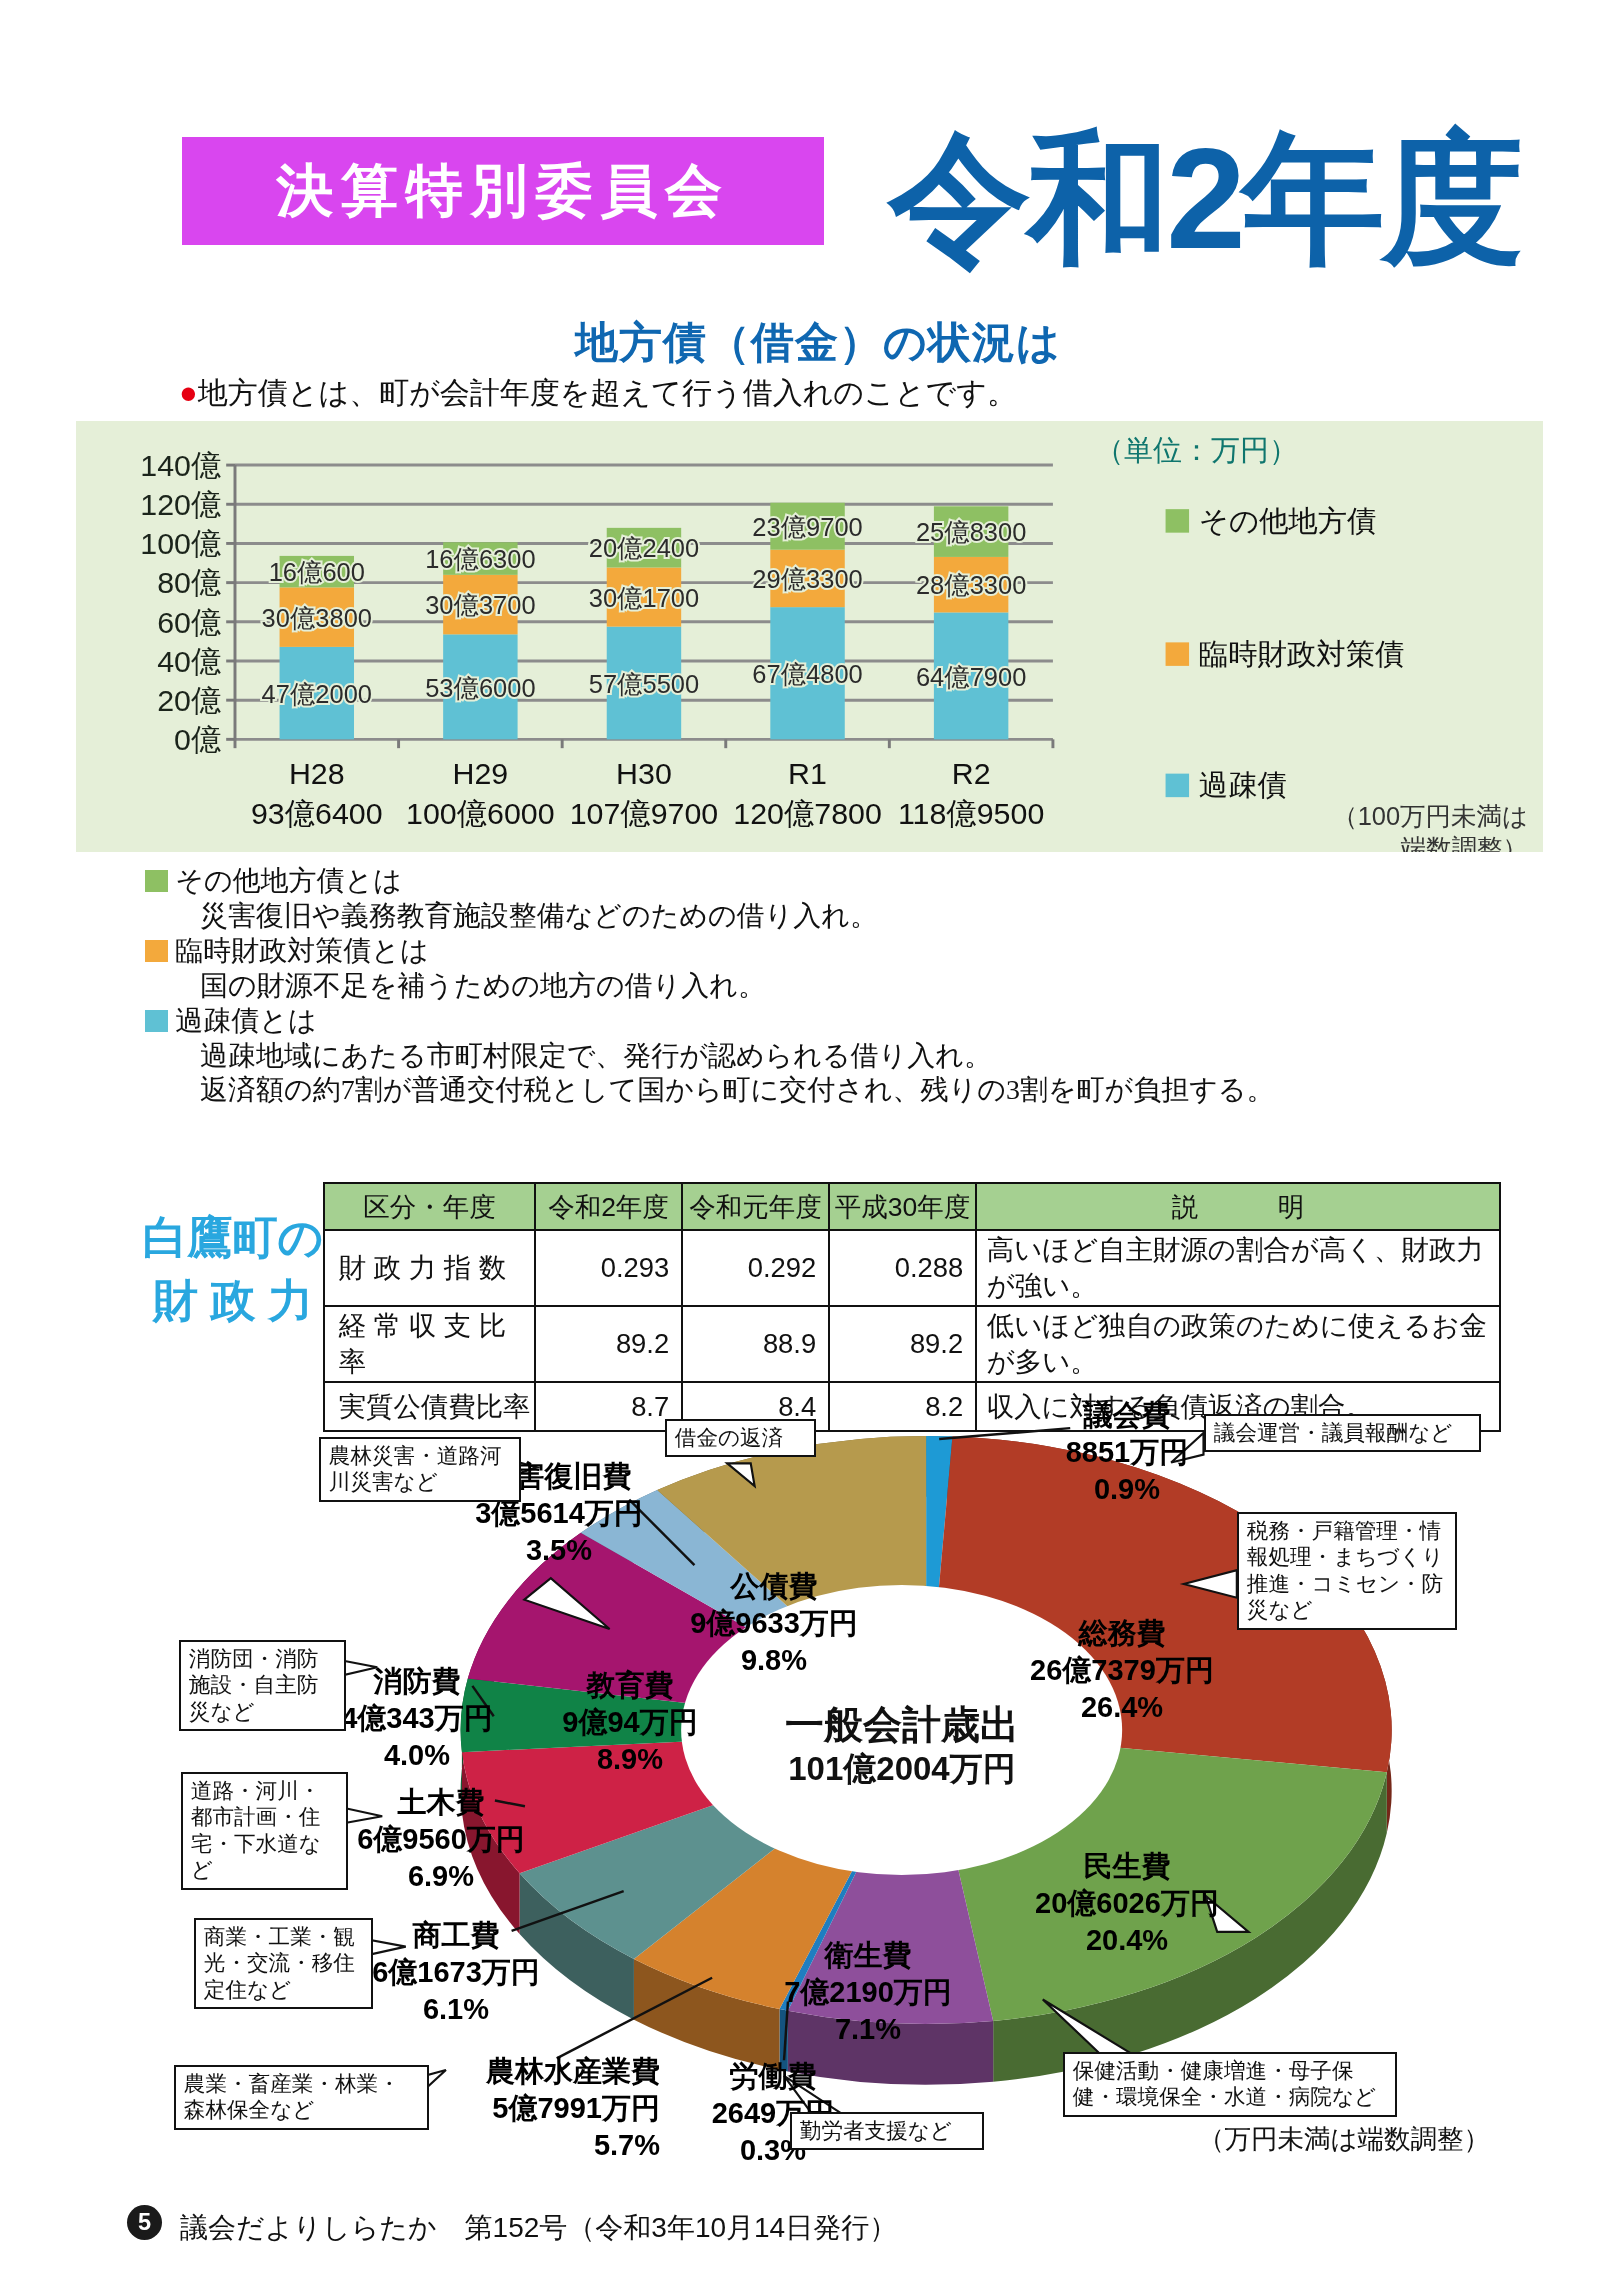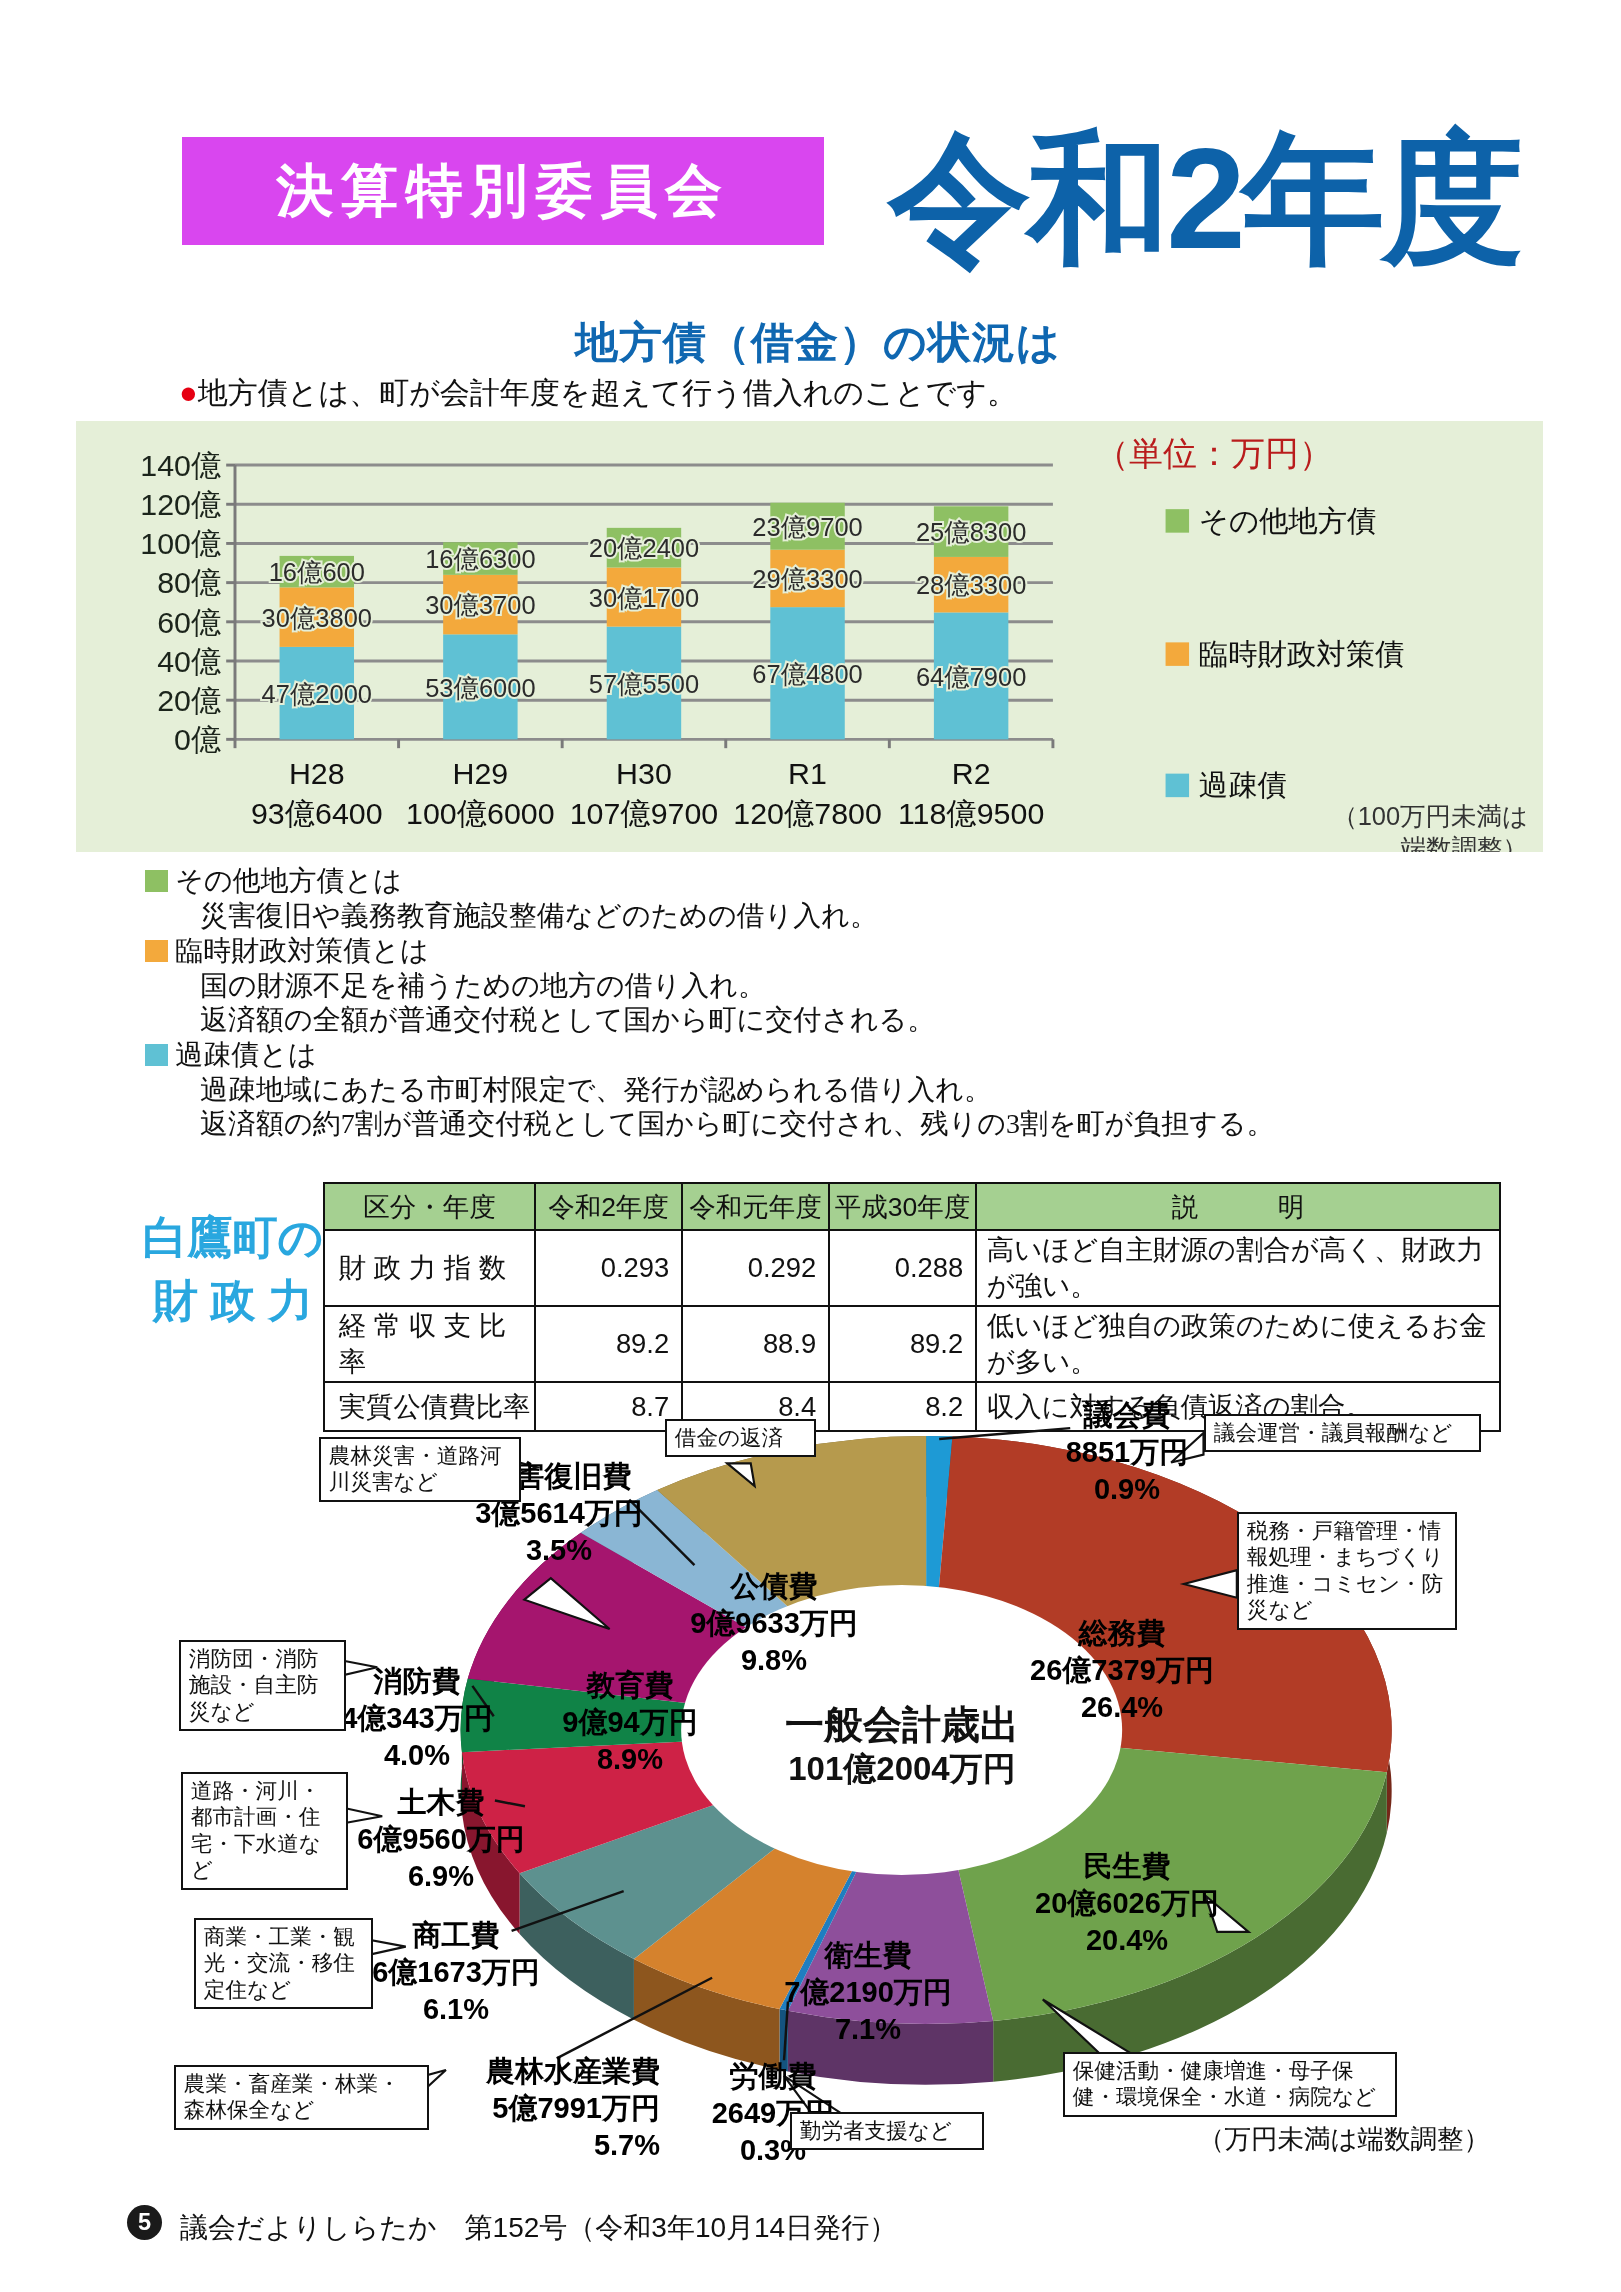--- a/index.html
+++ b/index.html
@@ -12,21 +12,21 @@
          display:flex;align-items:center;justify-content:center;}
   .badge span{color:#fff;font-weight:bold;font-size:57px;letter-spacing:7.8px;}
   .big-year{left:861px;top:104px;width:686px;text-align:center;color:#0d62a9;
             font-weight:bold;font-size:143px;letter-spacing:-3.9px;white-space:nowrap;}
   .subtitle{left:328px;top:314px;width:980px;text-align:center;color:#0f67b1;
             font-weight:bold;font-size:43px;letter-spacing:1px;}
   .intro{left:179px;top:373px;font-size:30px;}
   .intro .dot{color:#e60012;font-size:31px;}
   
   .panel{left:76px;top:421px;width:1467px;height:431px;background:#e5efd8;}
-  .unit-note{left:1019px;top:9.8px;width:294px;font-size:34px;color:#b91c1c;position:absolute;}
+  .unit-note{left:1019px;top:9.8px;width:294px;font-size:29px;color:#0f766e;position:absolute;}
   
   .notes{left:145px;top:863px;width:1333px;}
   .note-title{display:flex;align-items:center;height:36px;font-size:28px;}
   .note-sq{width:22.5px;height:22.5px;display:inline-block;margin-right:7.8px;}
   .note-body{margin-left:55px;font-size:28px;line-height:34px;}
   
   .side-label{left:139px;top:1206px;width:188px;text-align:center;color:#29a7df;
               font-weight:bold;font-size:45px;line-height:63px;white-space:nowrap;}
   table.fiscal{position:absolute;left:323px;top:1182px;border-collapse:collapse;}
   table.fiscal th,table.fiscal td{border:2.9px solid #111;}
@@ -155,21 +155,20 @@
     </div>
   <div class="note-body">
     <div>災害復旧や義務教育施設整備などのための借り入れ。</div>
   </div>
   <div class="note-title">
       <span class="note-sq" id="sq1" style="background: rgb(243, 169, 60);"></span>
       <span>臨時財政対策債とは</span>
     </div>
   <div class="note-body">
     <div>国の財源不足を補うための地方の借り入れ。</div>
-    <div>返済額の全額が普通交付税として国から町に交付される。</div>
   </div>
   <div class="note-title">
       <span class="note-sq" id="sq2" style="background: rgb(95, 193, 212);"></span>
       <span>過疎債とは</span>
     </div>
   <div class="note-body">
     <div>過疎地域にあたる市町村限定で、発行が認められる借り入れ。</div>
     <div>返済額の約7割が普通交付税として国から町に交付され、残りの3割を町が負担する。</div>
   </div>
 </div>

